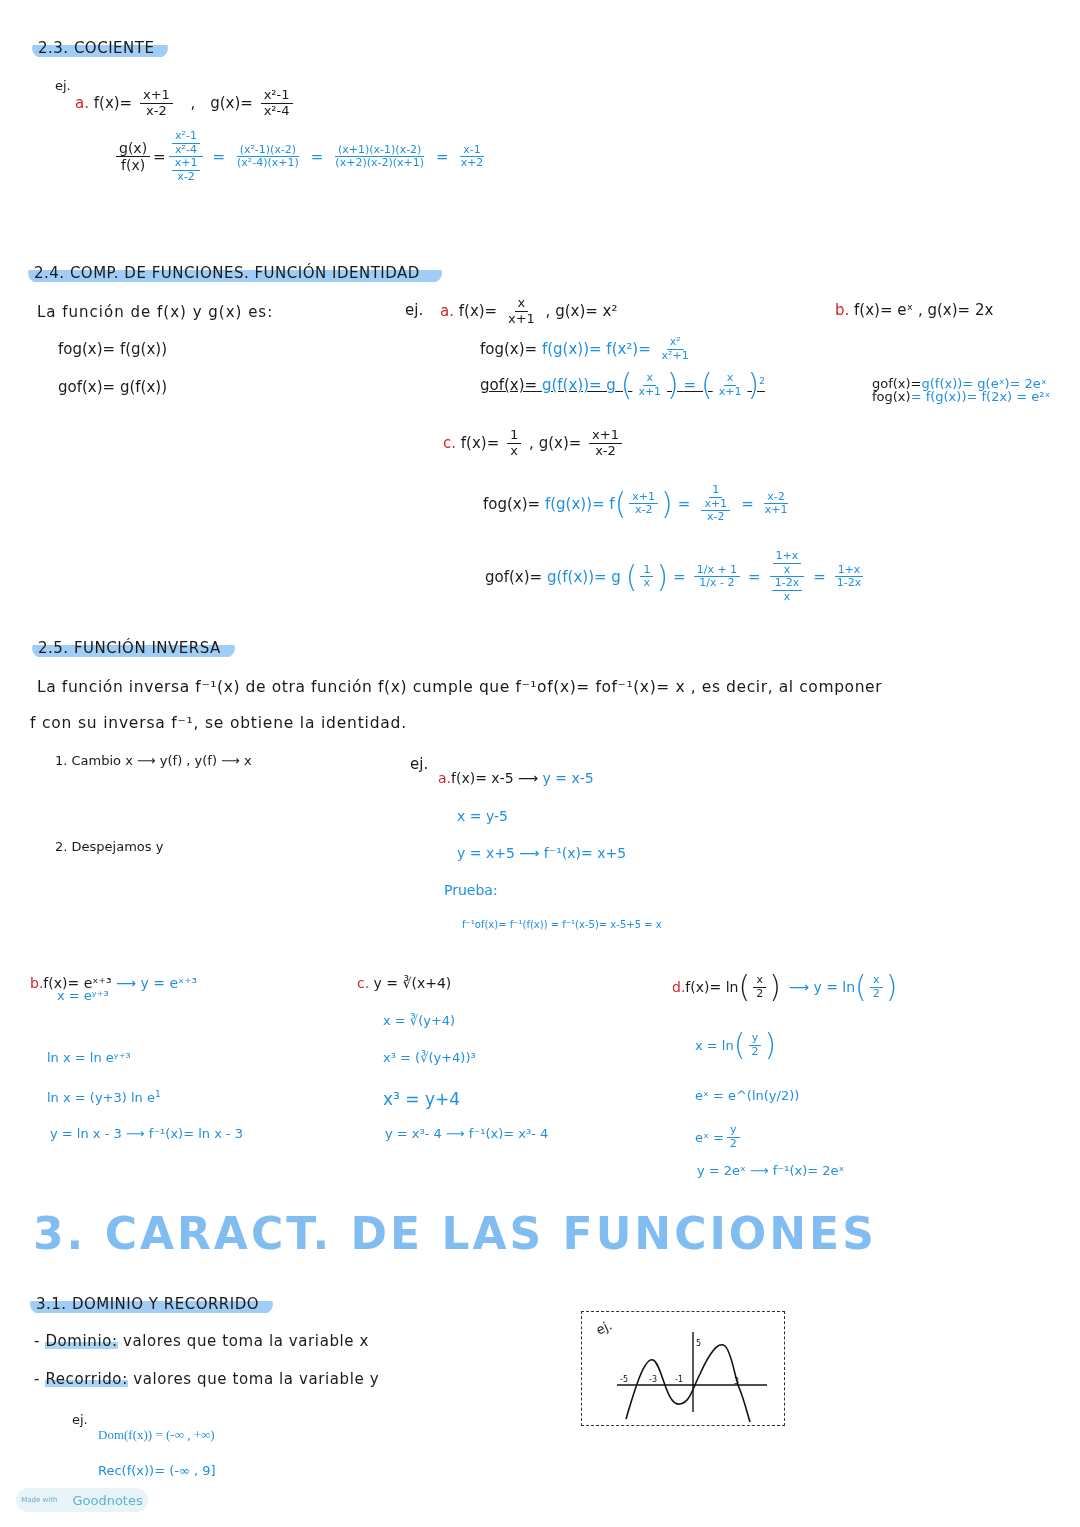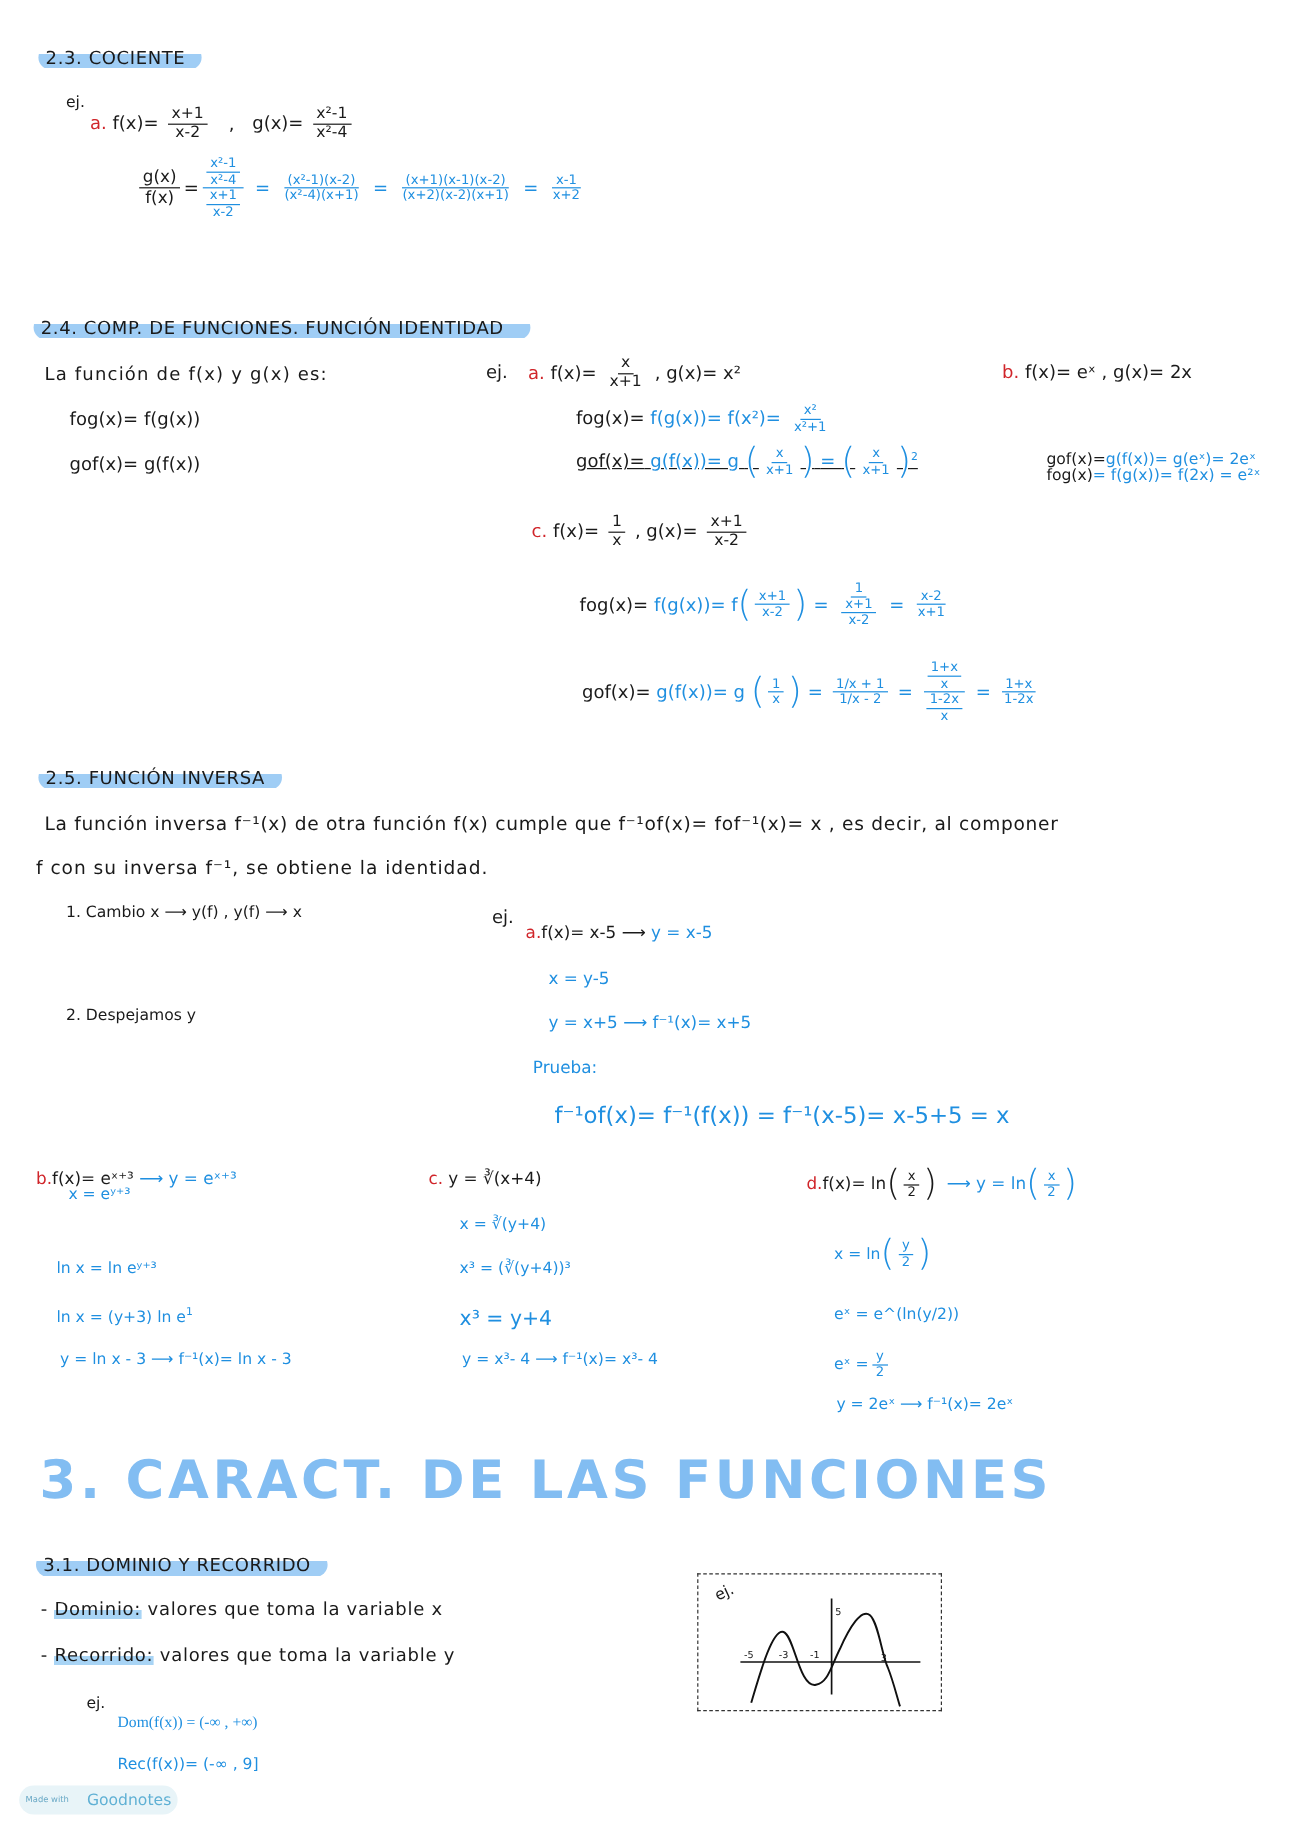--- a/index.html
+++ b/index.html
@@ -203,21 +203,21 @@
 <div class="abs hand" style="left:55px;top:753px;font-size:13px;">1. Cambio x ⟶ y(f) , y(f) ⟶ x</div>
 <div class="abs hand" style="left:55px;top:792px;font-size:13px;margin-top:47px;">2. Despejamos  y</div>
 
 <div class="abs hand" style="left:410px;top:755px;">ej.</div>
 <div class="abs hand" style="left:438px;top:770px;font-size:14px;">
   <span class="red">a.</span><span>f(x)= x-5 ⟶</span><span class="blue"> y = x-5</span>
 </div>
 <div class="abs hand blue" style="left:457px;top:808px;font-size:14px;">x = y-5</div>
 <div class="abs hand blue" style="left:457px;top:845px;font-size:14px;">y = x+5 ⟶ f⁻¹(x)= x+5</div>
 <div class="abs hand blue" style="left:444px;top:882px;font-size:14px;">Prueba:</div>
-<div class="abs hand blue" style="left:462px;top:919px;font-size:19px;text-align:center;">f⁻¹of(x)= f⁻¹(f(x)) = f⁻¹(x-5)= x-5+5 = x</div>
+<div class="abs hand blue" style="left:462px;top:919px;font-size:10px;text-align:center;">f⁻¹of(x)= f⁻¹(f(x)) = f⁻¹(x-5)= x-5+5 = x</div>
 
 <div class="abs hand" style="left:30px;top:975px;font-size:14px;">
   <span class="red">b.</span><span>f(x)= eˣ⁺³</span><span class="blue"> ⟶  y = eˣ⁺³</span>
 </div>
 <div class="abs hand blue" style="left:57px;top:988px;font-size:13px;">x = eʸ⁺³</div>
 <div class="abs hand blue" style="left:47px;top:1050px;font-size:13px;">ln x = ln eʸ⁺³</div>
 <div class="abs hand blue" style="left:47px;top:1089px;font-size:13px;"><span>ln x = (y+3) ln e</span><sup>1</sup></div>
 <div class="abs hand blue" style="left:50px;top:1126px;font-size:13px;">y = ln x - 3 ⟶ f⁻¹(x)= ln x - 3</div>
 
 <div class="abs hand" style="left:357px;top:975px;font-size:14px;">

